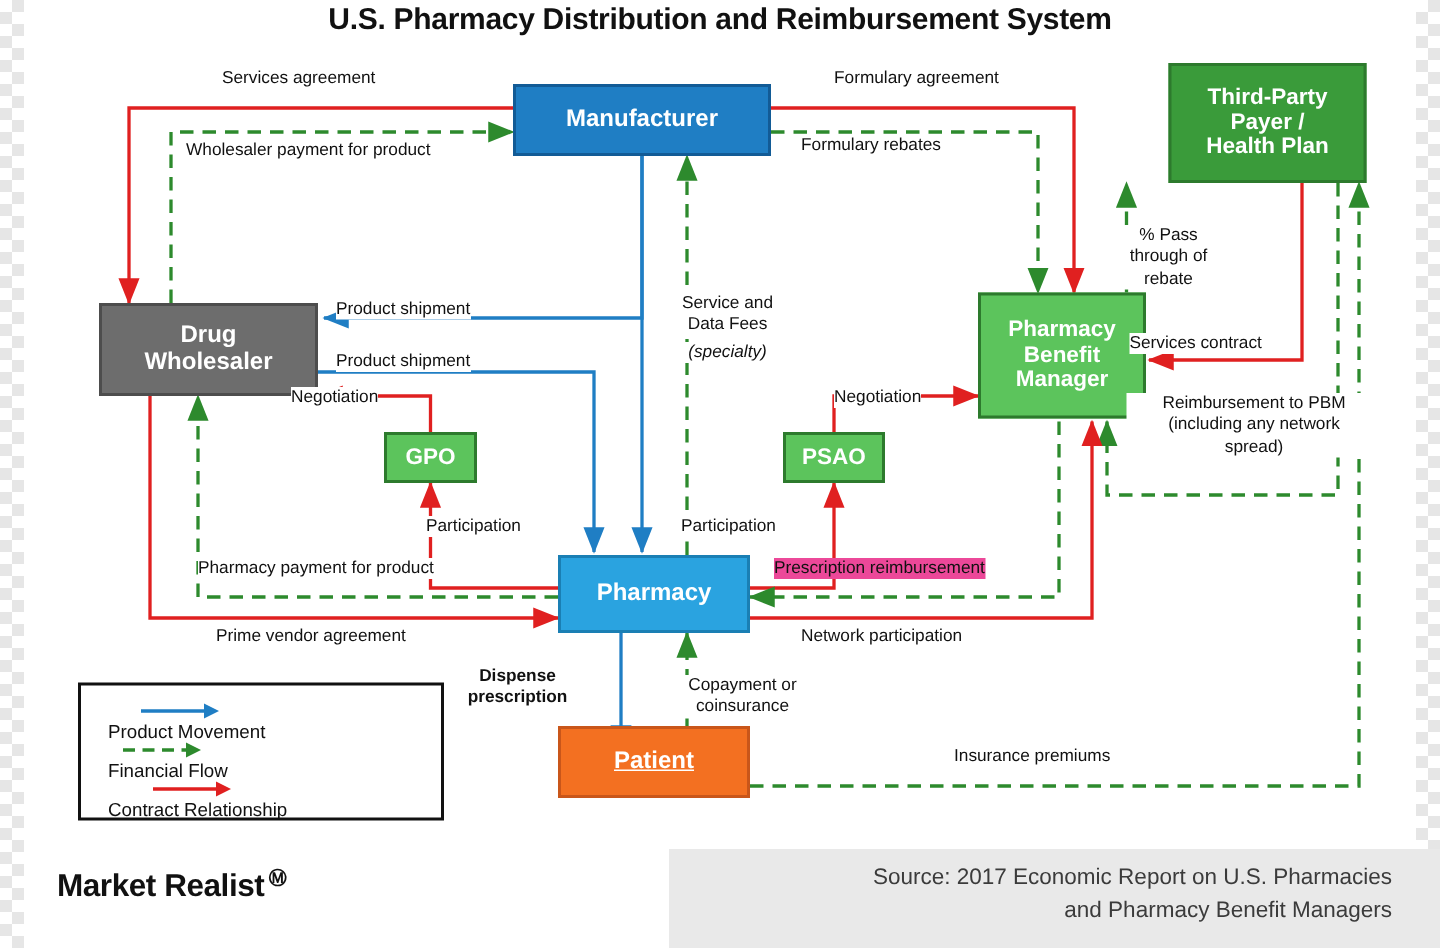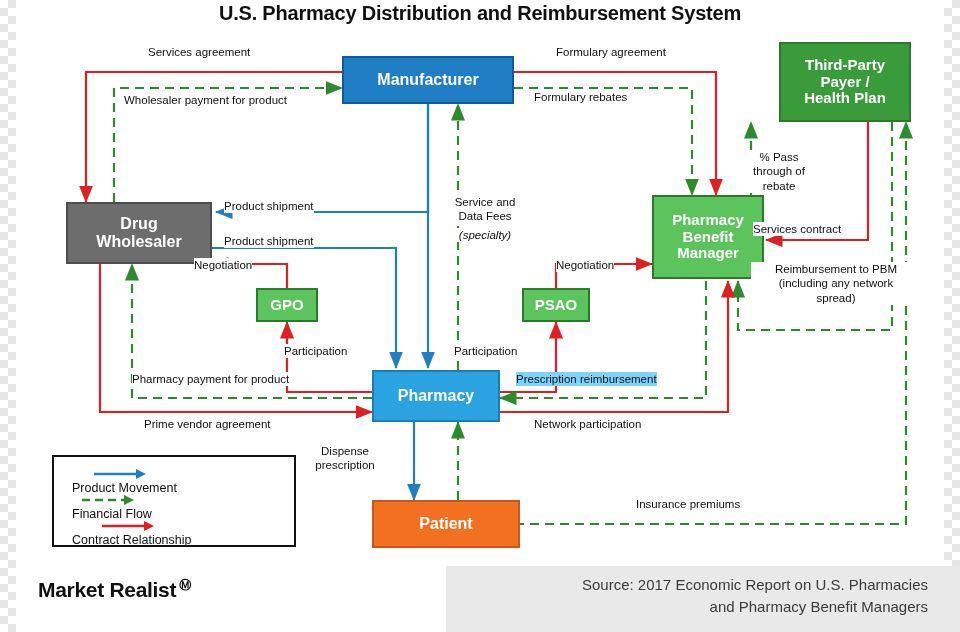--- a/index.html
+++ b/index.html
@@ -13,21 +13,21 @@
   .title{position:absolute;left:0;top:2px;width:928px;text-align:center;font-size:20px;font-weight:bold;color:#111;letter-spacing:-0.2px;}
   .node{position:absolute;box-sizing:border-box;display:flex;align-items:center;justify-content:center;text-align:center;
         font-weight:bold;color:#ffffff;line-height:1.12;}
   .n-manu{left:326px;top:56px;width:172px;height:48px;background:#1f7ec4;border:2px solid #125b96;font-size:16px;}
   .n-tpp{left:763px;top:42px;width:132px;height:80px;background:#3a9b3a;border:2px solid #2d7a2d;font-size:15px;}
   .n-dw{left:50px;top:202px;width:146px;height:62px;background:#6d6d6d;border:2px solid #4d4d4d;font-size:16px;}
   .n-pbm{left:636px;top:195px;width:112px;height:84px;background:#5cc45c;border:2px solid #2d7a2d;font-size:15px;}
   .n-gpo{left:240px;top:288px;width:62px;height:34px;background:#5cc45c;border:2px solid #2d7a2d;font-size:15px;}
   .n-psao{left:506px;top:288px;width:68px;height:34px;background:#5cc45c;border:2px solid #2d7a2d;font-size:15px;}
   .n-pharm{left:356px;top:370px;width:128px;height:52px;background:#2aa3e0;border:2px solid #1a7fb4;font-size:16px;}
-  .n-patient{left:356px;top:500px;width:148px;height:48px;background:#f37021;border:2px solid #c9561a;font-size:16px;}
+  .n-patient{left:356px;top:484px;width:128px;height:48px;background:#f37021;border:2px solid #c9561a;font-size:16px;text-decoration:underline;}
   .lbl{position:absolute;font-size:11.5px;color:#111;white-space:pre;line-height:1.25;}
   .lbl.ctr{text-align:center;}
   .lbl.italic{font-style:italic;}
   .legend{position:absolute;left:36px;top:455px;width:240px;height:88px;border:2px solid #111;background:#fff;}
   .legend-row{position:absolute;left:10px;font-size:12.5px;color:#111;display:flex;align-items:center;flex-direction:column;}
   .legend-row span.txt{margin-left:8px;}
   .brand{position:absolute;left:22px;top:577px;font-size:21px;font-weight:bold;color:#111;letter-spacing:-0.3px;}
   .brand .mark{display:inline-block;margin-left:3px;font-size:12px;vertical-align:super;}
   .srcbar{position:absolute;left:430px;top:566px;width:514px;height:66px;background:#e9e9e9;}
   .src{position:absolute;right:16px;top:574px;width:500px;text-align:right;font-size:15px;color:#3b3b3b;line-height:1.45;}
@@ -154,27 +154,29 @@
   <div class="lbl layer-text" style="left:540px;top:258px;background:#fff;">Negotiation</div>
 
   <div class="lbl ctr layer-text" style="left:735px;top:262px;width:170px;white-space:pre-line;background:#fff;">Reimbursement to PBM
 (including any  network
 spread)</div>
 
   <div class="lbl layer-text" style="left:268px;top:344px;background:#fff;">Participation</div>
   <div class="lbl layer-text" style="left:438px;top:344px;background:#fff;">Participation</div>
 
   <div class="lbl layer-text" style="left:116px;top:372px;background:#fff;">Pharmacy payment for product</div>
-  <div class="lbl layer-text" style="left:500px;top:372px;background:#7dd3fc;">Prescription reimbursement</div>
+  <div class="lbl layer-text" style="left:500px;top:372px;background:#ec4899;">Prescription reimbursement</div>
 
   <div class="lbl layer-text" style="left:128px;top:417px;background:#fff;">Prime vendor agreement</div>
   <div class="lbl layer-text" style="left:518px;top:417px;background:#fff;">Network participation</div>
 
-  <div class="lbl ctr layer-text" style="left:278px;top:444px;width:102px;white-space:pre-line;background:#fff;">Dispense
+  <div class="lbl ctr layer-text" style="left:278px;top:444px;width:102px;white-space:pre-line;background:#fff;font-weight:bold;">Dispense
 prescription</div>
+  <div class="lbl ctr layer-text" style="left:424px;top:450px;width:110px;white-space:pre-line;background:#fff;">Copayment or
+coinsurance</div>
   <div class="lbl layer-text" style="left:620px;top:497px;background:#fff;">Insurance premiums</div>
 
   <div class="legend layer-text">
     <div class="legend-row" style="top:10px;">
       <svg width="56" height="14">
         <line x1="2" y1="7" x2="44" y2="7" stroke="#1f7ec4" stroke-width="2.4"></line>
         <path d="M44,2 L54,7 L44,12 z" fill="#1f7ec4"></path>
       </svg>
       <span class="txt">Product Movement</span>
     </div>

